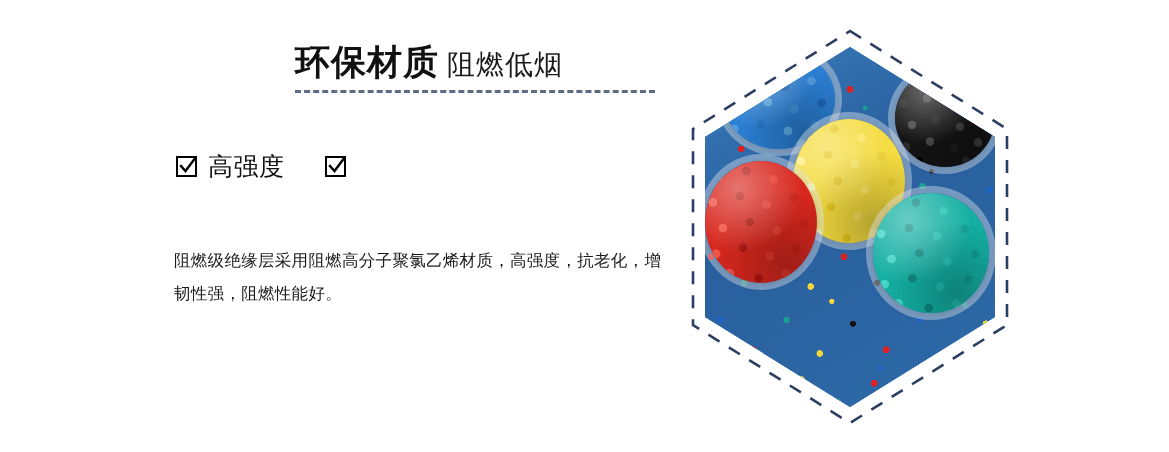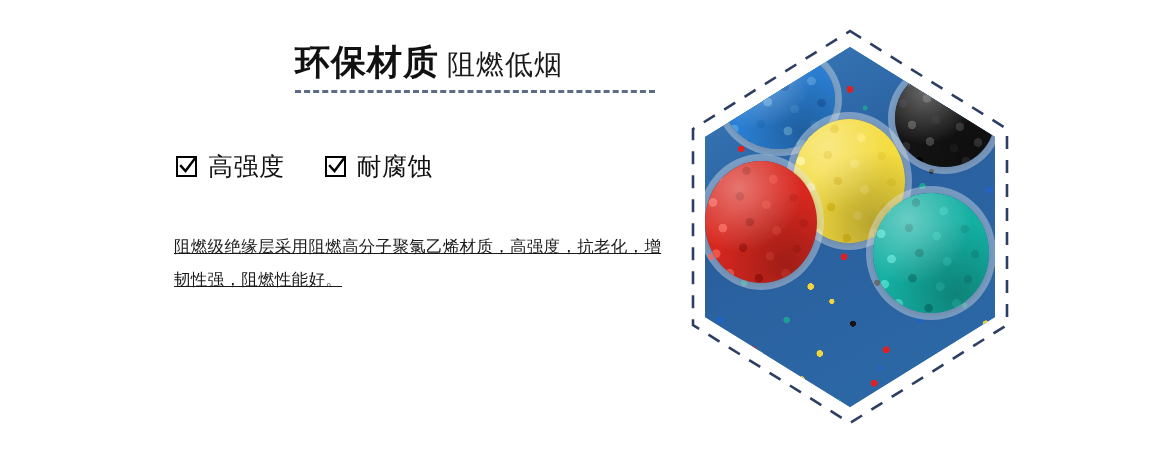--- a/index.html
+++ b/index.html
@@ -81,27 +81,26 @@
     font-size: 25px;
     color: #111111;
     margin-left: 11px;
     white-space: nowrap;
     letter-spacing: 0.5px;
   }
 
   
   #desc {
     position: absolute;
-    left: 174px; top: 230px;
+    left: 174px; top: 244px;
     width: 500px;
     font-size: 16.5px;
     line-height: 33px;
     color: #1a1a1a;
     letter-spacing: 0.3px;
-    text-decoration: underline;
   }
 
   
   #hex-wrap {
     position: absolute;
     left: 690px; top: 28px;
     width: 320px; height: 398px;
   }
   #photo-clip {
     position: absolute;
@@ -245,21 +244,20 @@
         <span class="feature-label">高强度</span>
       </div>
 
 
       <div class="feature-item">
         <span class="check-box">
           <svg width="18" height="17" viewBox="0 0 18 17" aria-hidden="true">
             <polyline points="2,8 6.5,13 15.5,1" fill="none" stroke="#000000" stroke-width="2.4" stroke-linecap="square" stroke-linejoin="miter"></polyline>
           </svg>
         </span>
-        <span class="feature-label">耐腐蚀</span>
       </div>
 
     </div>
 
     <div id="desc">阻燃级绝缘层采用阻燃高分子聚氯乙烯材质，高强度，抗老化，增韧性强，阻燃性能好。</div>
 
   </div>
 
   <div id="hex-wrap">
 

